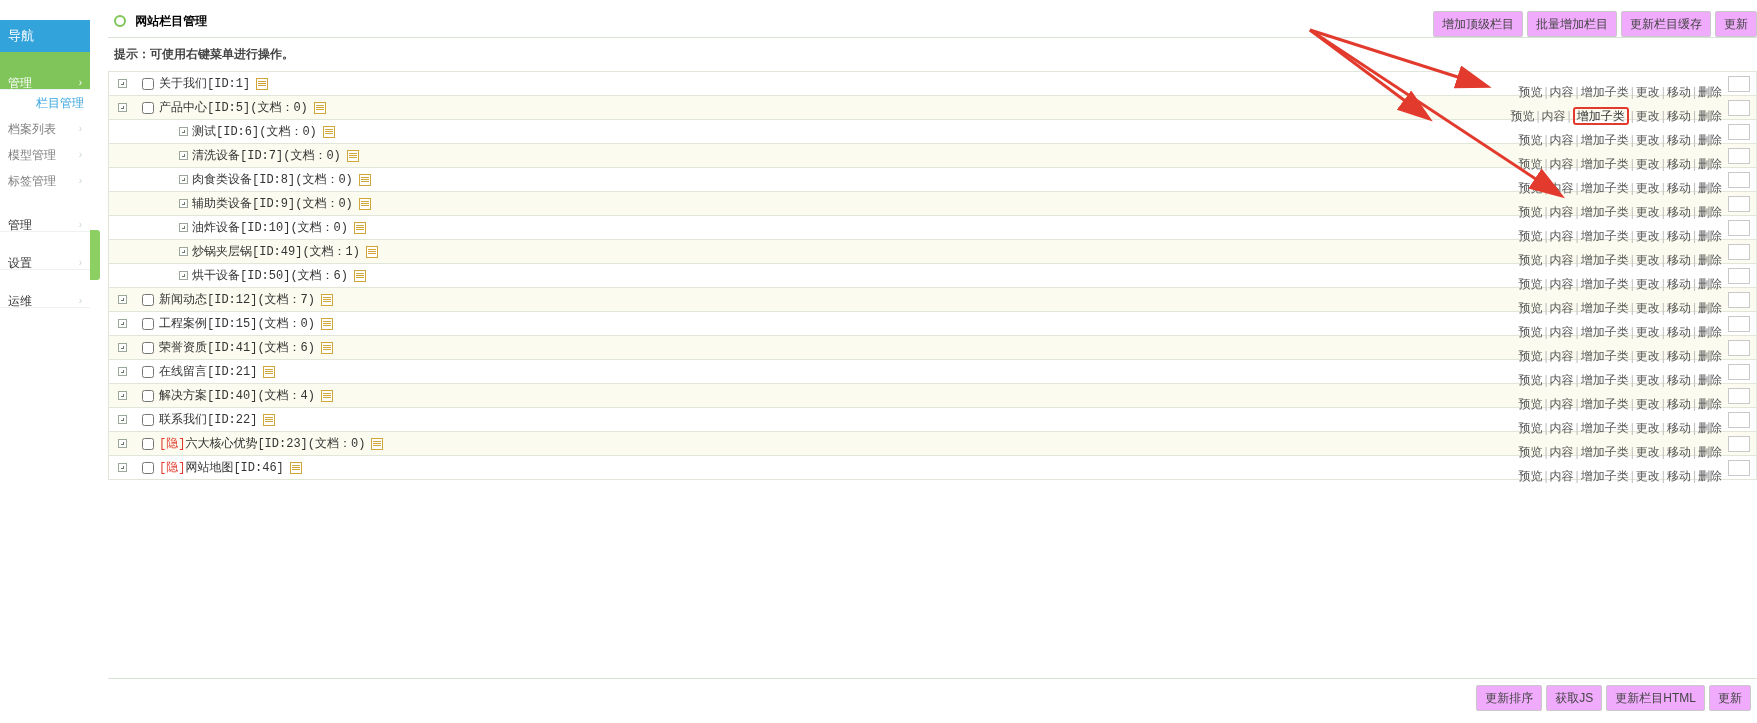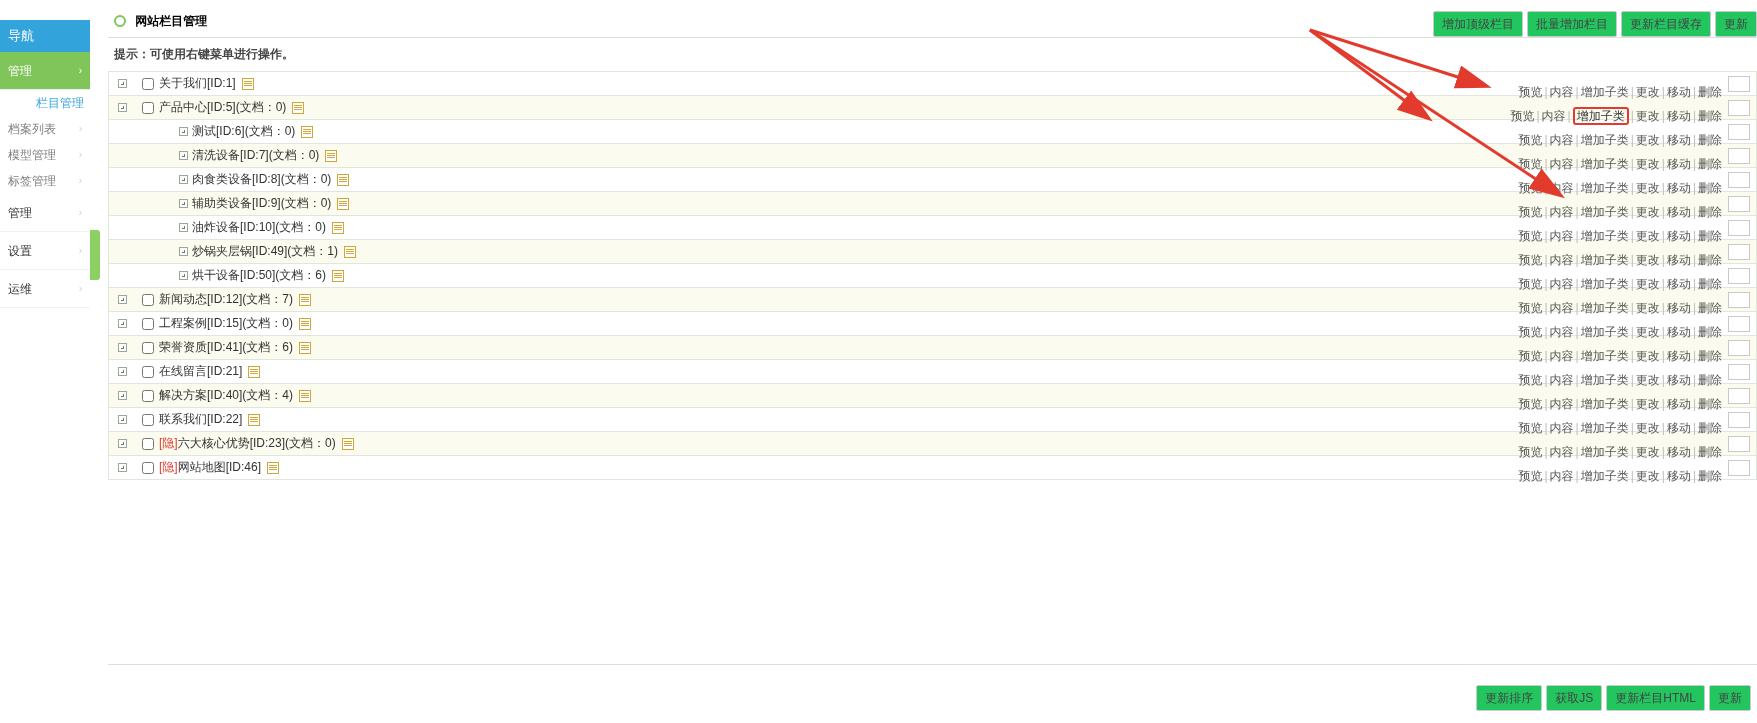--- a/index.html
+++ b/index.html
@@ -2,71 +2,71 @@
 <html><head>
 <meta charset="utf-8">
 <style>
   html,body{margin:0;padding:0;font-family:"Microsoft YaHei",Arial,sans-serif;font-size:12px;color:#333;background:#fff;}
   *{box-sizing:border-box;}
   .root{position:relative;width:1757px;height:723px;overflow:hidden;}
 
   
   .sidebar{position:absolute;left:0;top:0;width:90px;height:100%;margin-top:20px;}
   .nav-head{background:#33a3dc;color:#fff;height:32px;line-height:32px;padding-left:8px;font-size:13px;}
-  .nav-row{height:38px;line-height:30px;padding:4px 8px;border-bottom:1px solid #eef2f0;background:#fff;position:relative;}
+  .nav-row{height:38px;line-height:30px;padding:16px 8px;border-bottom:1px solid #eef2f0;background:#fff;position:relative;}
   .nav-row .chev{position:absolute;right:8px;color:#c9d7cf;font-size:10px;}
   .nav-row.active{background:#7fc55a;color:#fff;}
   .nav-row.active .chev{color:#fff;}
   .nav-sub{height:26px;line-height:26px;padding-left:8px;background:#fff;color:#808080;position:relative;}
   .nav-sub .chev{position:absolute;right:8px;color:#c9d7cf;font-size:10px;}
   .nav-sub.sel{color:#3aa6de;padding-left:36px;}
 
   
   .vhandle{position:absolute;left:90px;top:230px;width:10px;height:50px;background:#8ccf62;border-radius:0 3px 3px 0;}
 
   
   .main{position:absolute;left:108px;right:0;top:2px;bottom:0;}
   
   .pg-head{height:36px;line-height:36px;border-bottom:1px solid #d8e3d6;padding:0 6px;position:relative;}
   .pg-head .dot{display:inline-block;width:12px;height:12px;border:2px solid #7fc55a;border-radius:50%;vertical-align:middle;margin-right:6px;}
   .pg-head .title{color:#000000;font-size:12px;font-weight:bold;vertical-align:middle;}
   .pg-head .btns{position:absolute;right:0;top:4px;}
-  .hbtn{display:inline-block;border:1px solid #c9c9c9;background:#22c55e;height:26px;line-height:24px;padding:0 8px;margin-left:4px;font-size:12px;color:#444;border-radius:2px;cursor:pointer;}
+  .hbtn{display:inline-block;border:1px solid #c9c9c9;background:#f0abfc;height:26px;line-height:24px;padding:0 8px;margin-left:4px;font-size:12px;color:#444;border-radius:2px;cursor:pointer;}
 
   .tip{padding:8px 6px;color:#444;font-weight:bold;}
 
   
   .tree{border:1px solid #e1e6db;border-bottom:none;}
   .trow{display:flex;align-items:center;height:24px;border-bottom:1px solid #e1e6db;background:#fff;padding-right:6px;}
   .trow.alt{background:#fbfbef;}
   .cell-exp{width:26px;text-align:center;}
   .cell-sel{width:24px;text-align:center;}
   .sq{display:inline-block;width:9px;height:9px;border:1px solid #9aa79a;position:relative;background:#fff;cursor:pointer;}
   .sq::before,.sq::after{content:"";position:absolute;background:#6b7a6b;}
   .sq::before{left:2px;right:2px;top:4px;height:1px;}
   .sq::after{top:2px;bottom:2px;left:4px;width:1px;}
   .cb{width:12px;height:12px;}
-  .lbl{flex:0 0 auto;font-family:Liberation Sans, sans-serif;white-space:pre;}
+  .lbl{flex:0 0 auto;font-family:Liberation Mono, monospace;white-space:pre;}
   .hidden-tag{color:#e23b2e;}
   .doc-ico{display:inline-block;width:12px;height:12px;background:#fff;border:1px solid #d0a63b;position:relative;margin-left:6px;vertical-align:middle;cursor:pointer;}
   .doc-ico::before{content:"";position:absolute;left:1px;right:1px;top:2px;height:1px;background:#d0a63b;box-shadow:0 2px 0 #d0a63b,0 4px 0 #d0a63b;}
   .spacer{flex:1 1 auto;}
   .acts{white-space:nowrap;color:#555;margin-top:18px;}
   .acts a{color:#555;text-decoration:none;cursor:pointer;}
   .acts a.box{border:2px solid #e23b2e;border-radius:3px;padding:0 2px;color:#333;}
   .sep{color:#bdbdbd;padding:0 2px;}
   .sortbox{width:22px;margin-left:6px;border:1px solid #c9c9c9;height:16px;font-size:11px;text-align:center;}
 
   
   .ind1{display:inline-block;width:20px;}
   
   .sq-inline{display:inline-block;vertical-align:middle;margin-right:4px;}
 
   
-  .footer{position:absolute;left:0;right:0;bottom:12px;border-top:1px solid #d8e3d6;padding-top:20px;text-align:right;padding-right:6px;}
+  .footer{position:absolute;left:0;right:0;bottom:12px;border-top:1px solid #d8e3d6;padding-top:6px;text-align:right;padding-right:6px;}
 
   
   .overlay{position:absolute;left:0;top:0;pointer-events:none;}
 </style>
 </head>
 <body>
 
 <div class="root">
 
   <div class="sidebar" id="sidebar">

